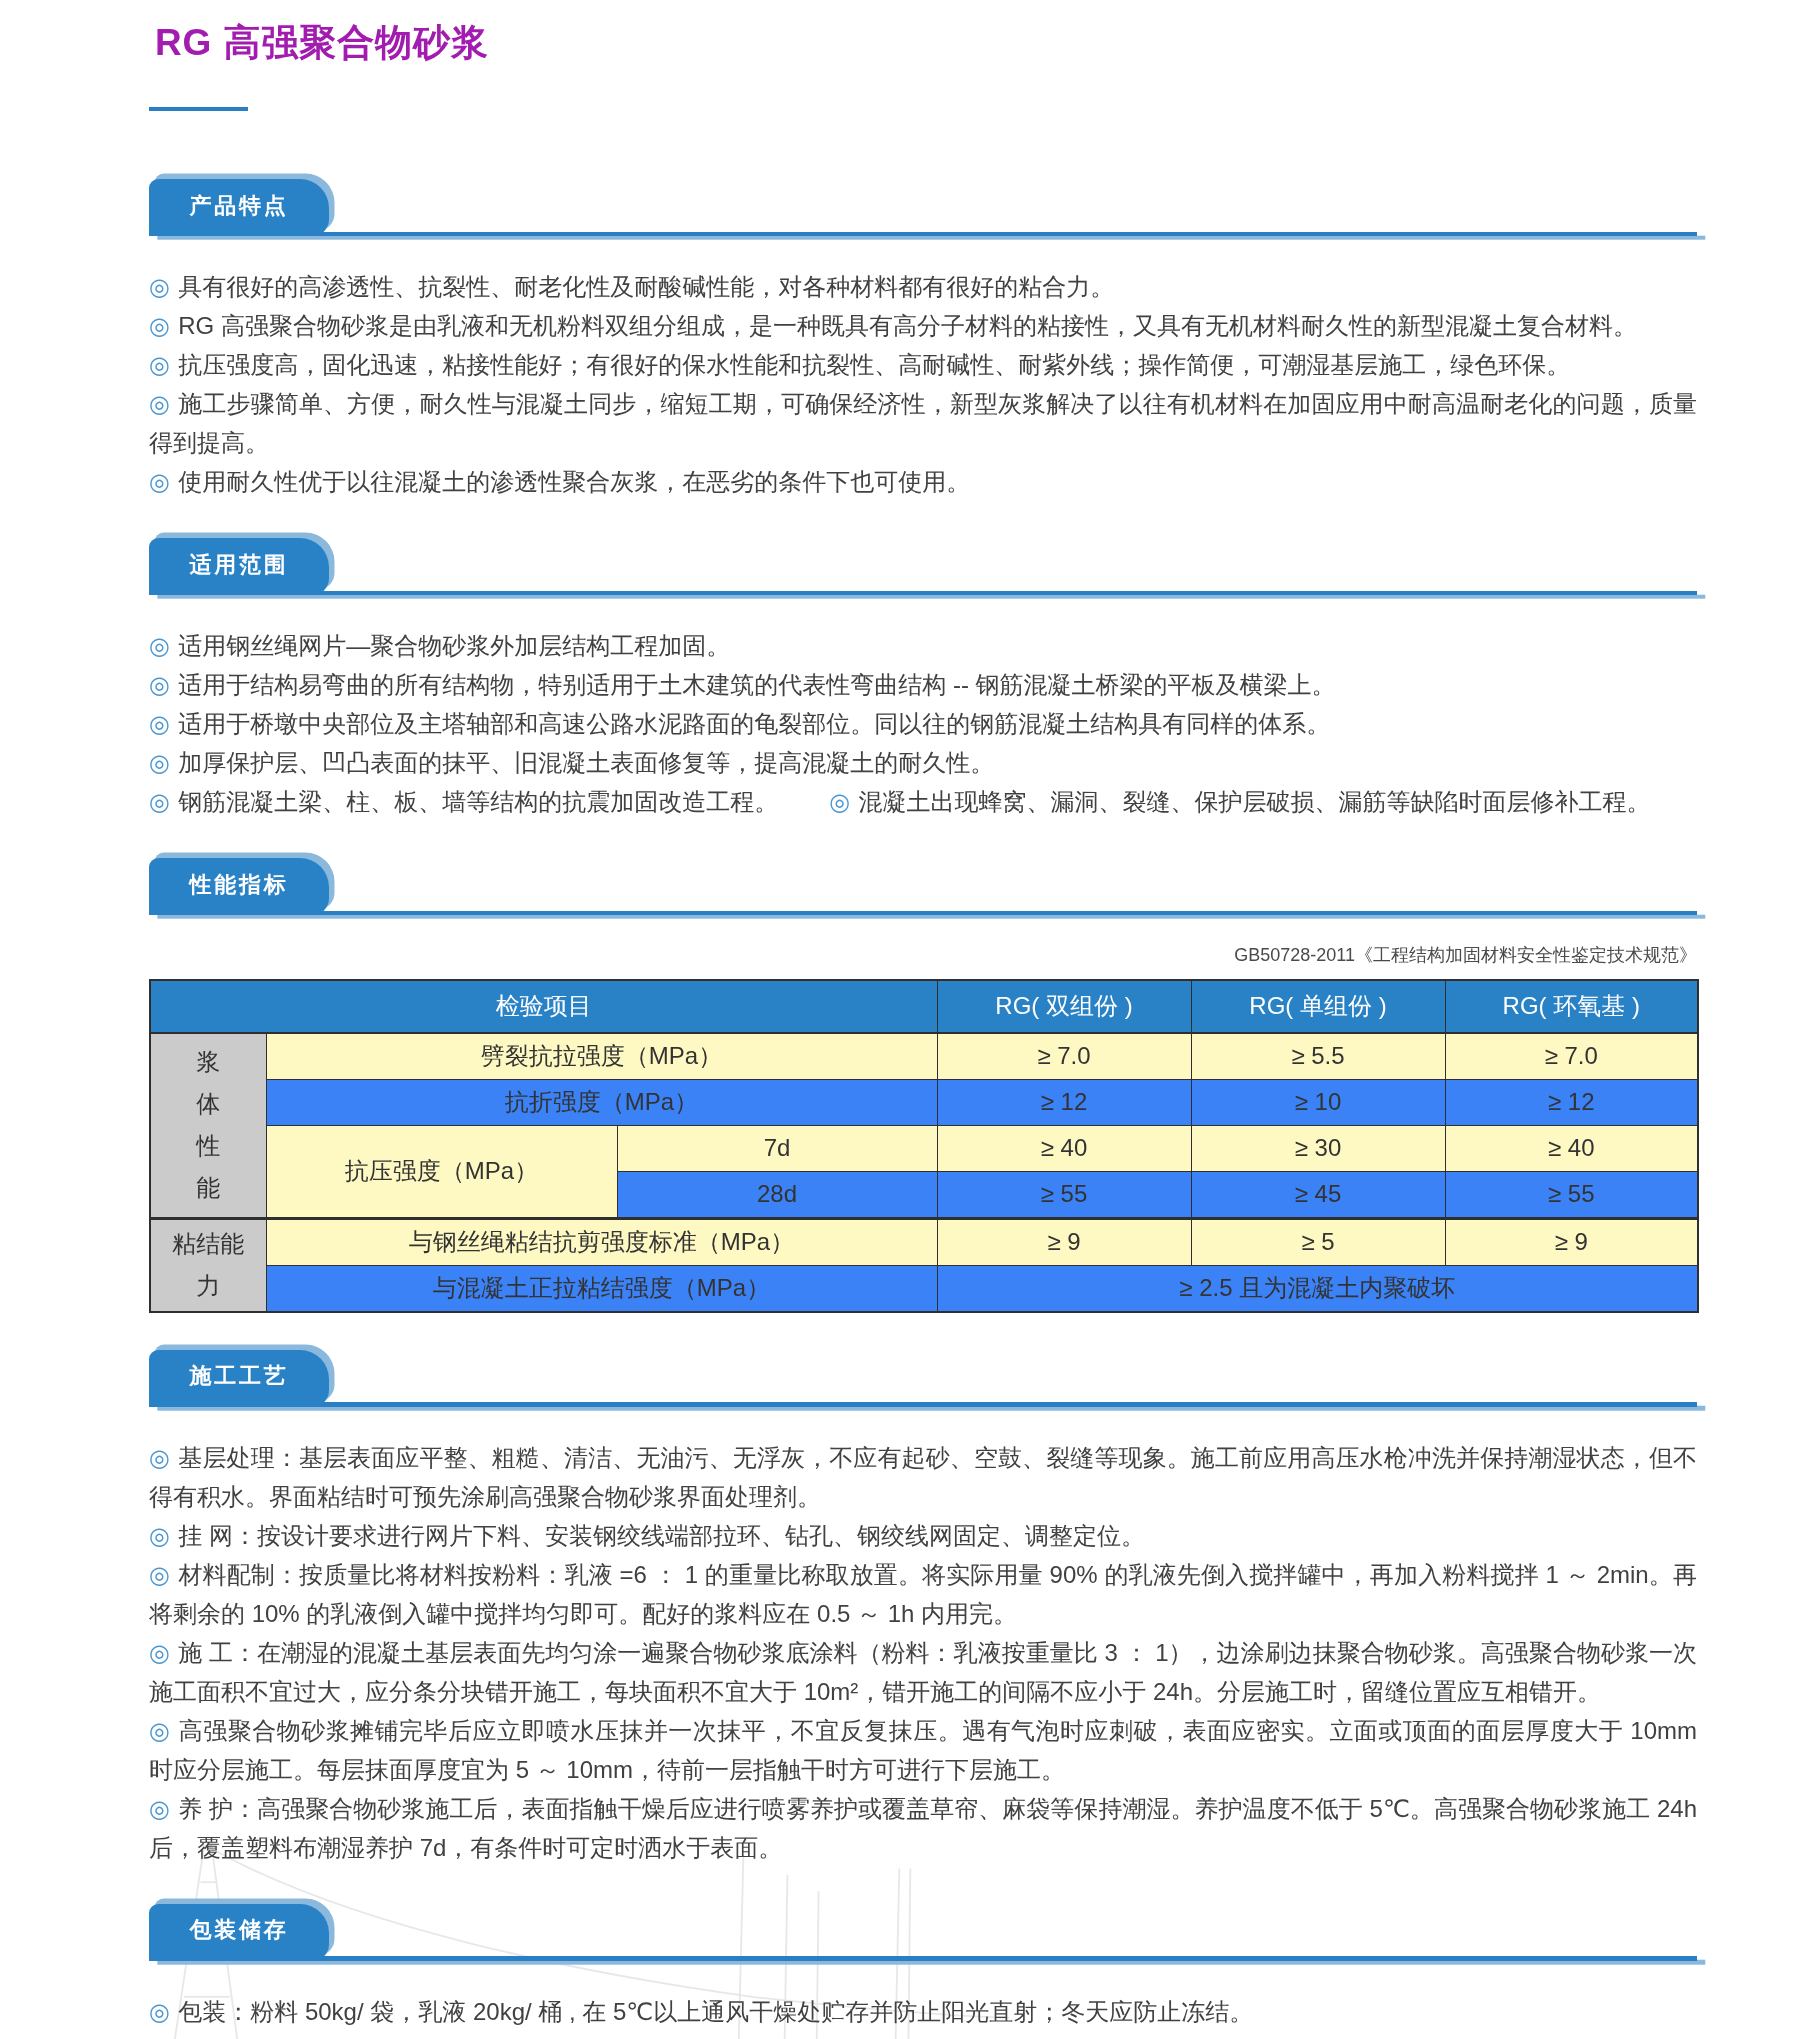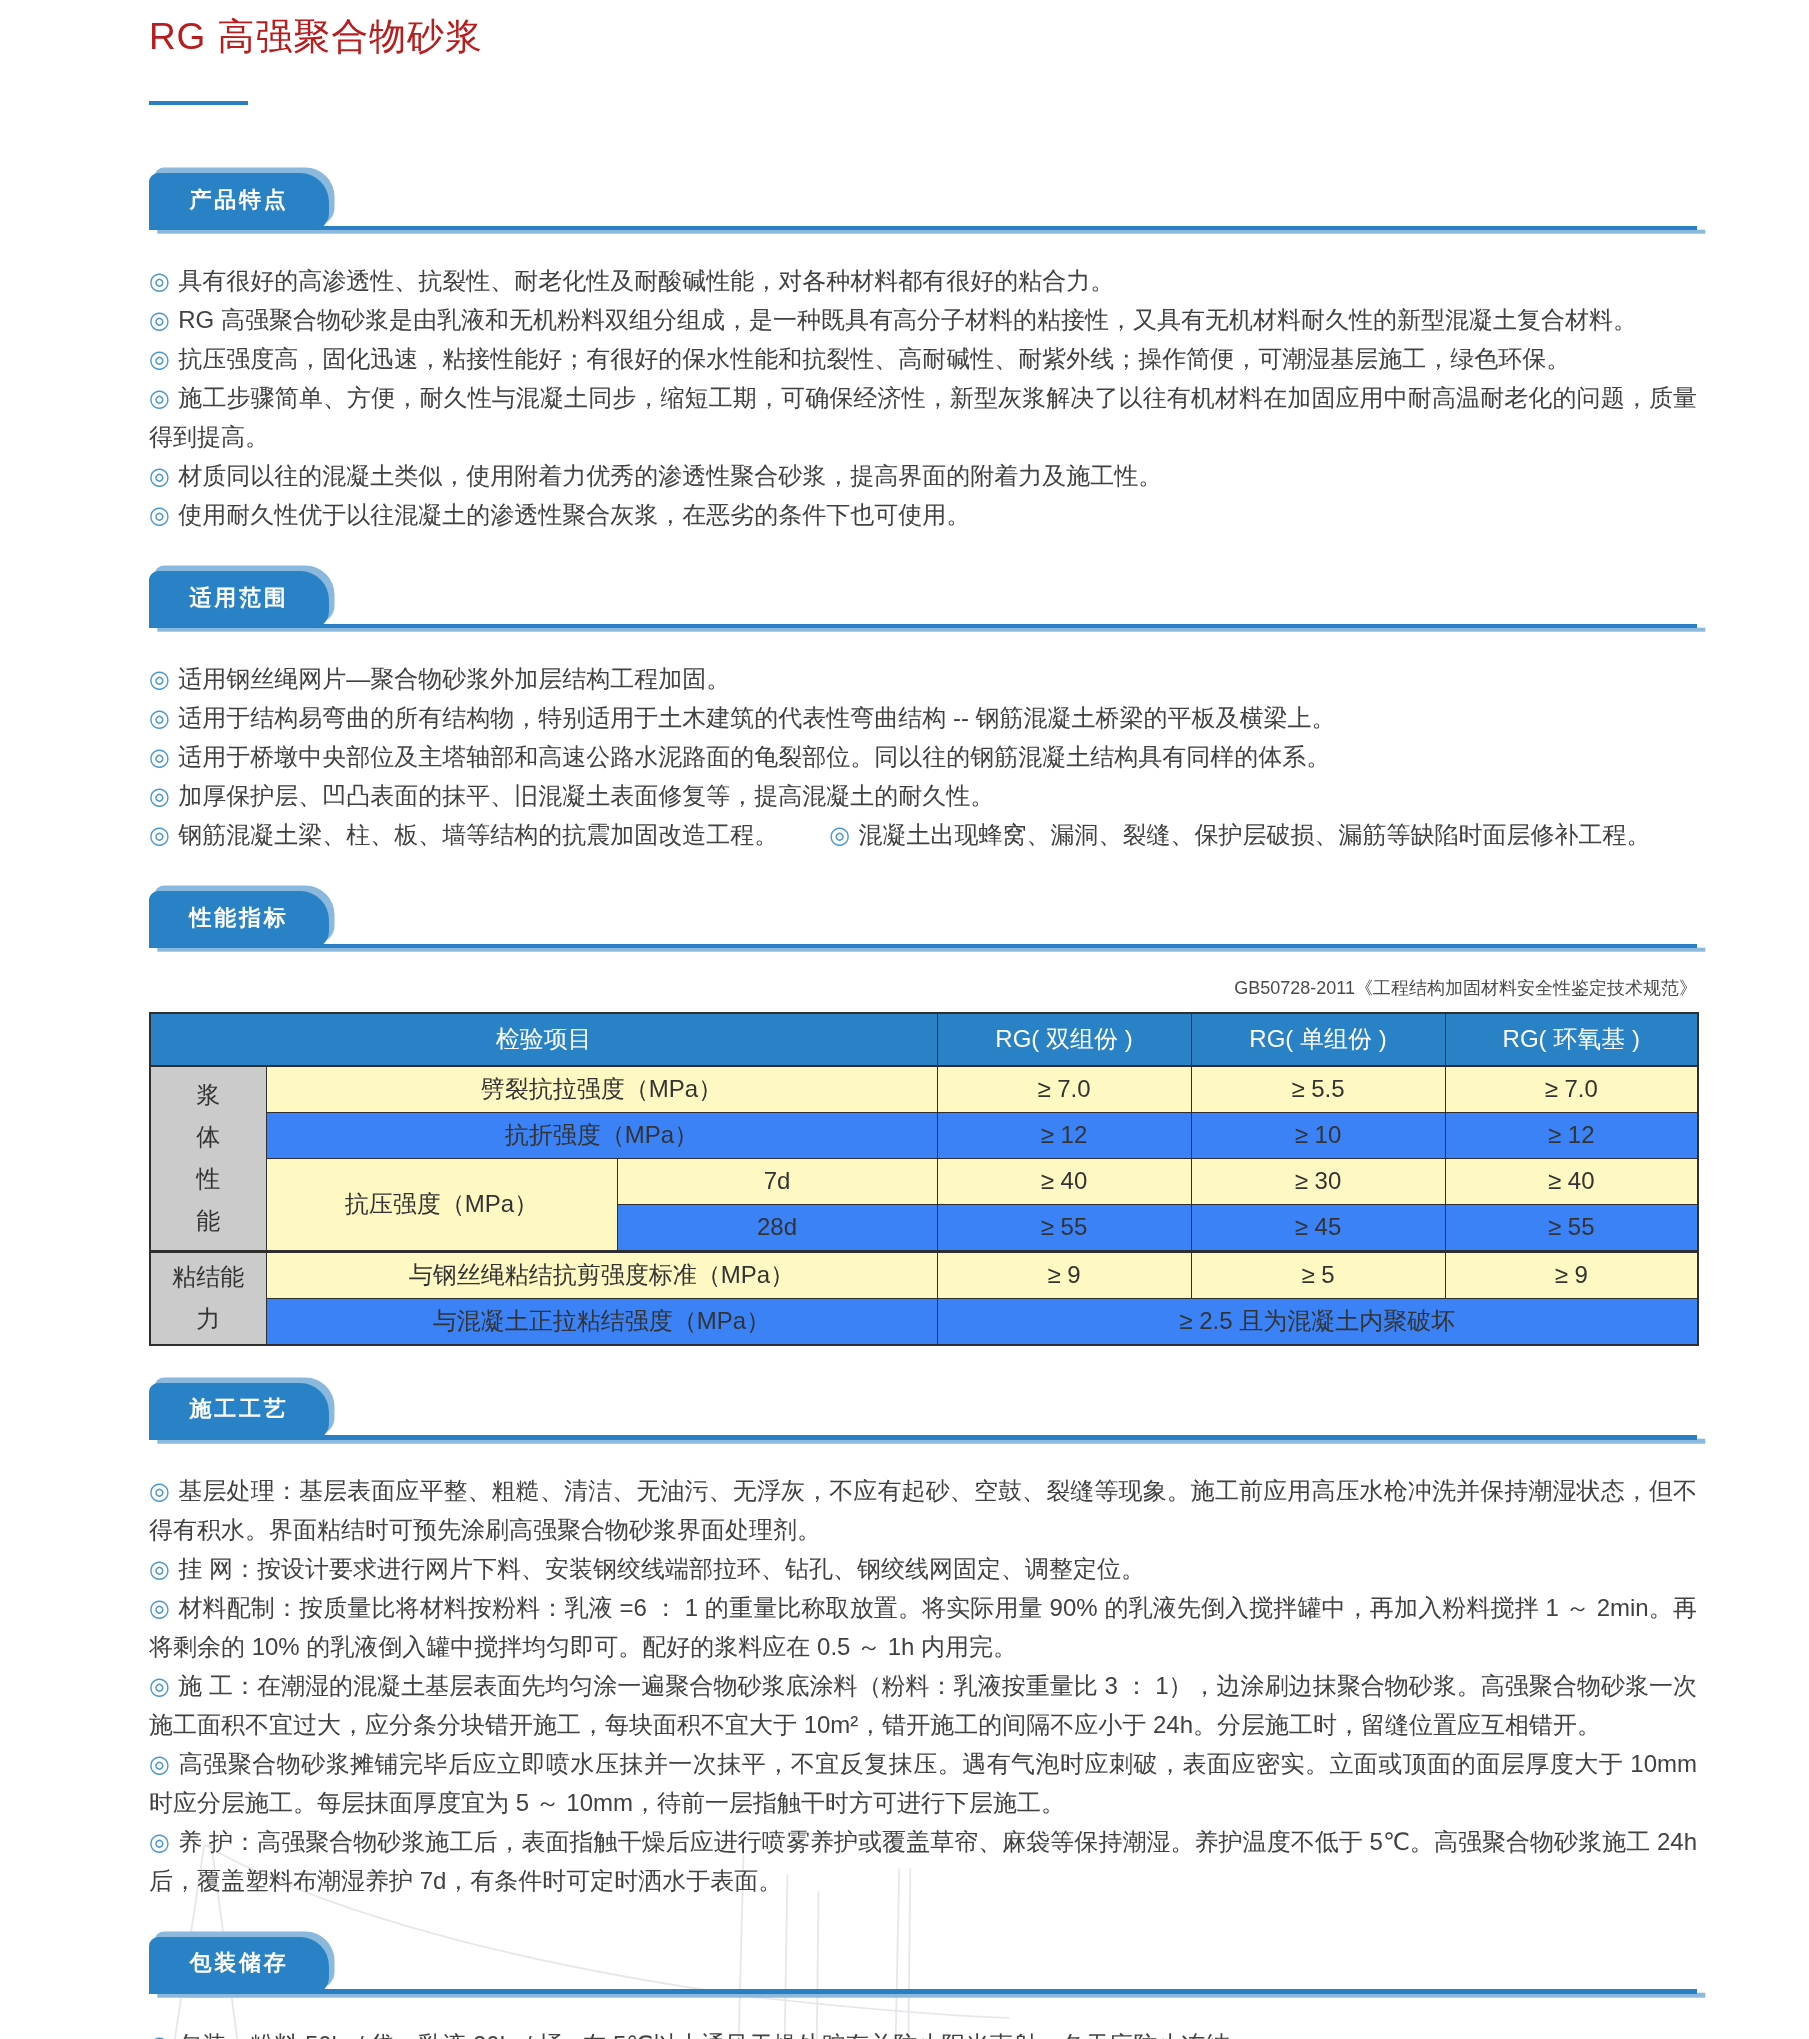--- a/index.html
+++ b/index.html
@@ -3,21 +3,21 @@
 <meta charset="utf-8">
 <style>
   html,body{margin:0;padding:0;}
   body{
     width:1809px;height:2040px;background:#ffffff;position:relative;overflow:hidden;
     font-family:"Liberation Sans","DejaVu Sans",sans-serif;
     -webkit-font-smoothing:antialiased;
   }
   .content{position:relative;padding:14.7px 112px 0 149px;z-index:2;}
   h1.title{
-    margin:0;font-size:37px;line-height:44px;font-weight:400;color:#b91c1c;letter-spacing:0.9px;
+    margin:6px;font-size:37px;line-height:44px;font-weight:700;color:#a21caf;letter-spacing:0.9px;
   }
   .title-rule{width:99px;height:4.6px;background:#2a7fc4;margin-top:42px;}
 
   .sec{margin-top:37px;}
   .sec.first{margin-top:68px;}
   .sec-header{position:relative;height:57px;}
   .sec-rule{
     position:absolute;left:0;right:0;bottom:0;height:4.6px;background:#2a7fc4;
     box-shadow:8.3px 3.7px 0 0 #8bb8dd;
   }
@@ -82,21 +82,20 @@
       <div class="sec-rule"></div>
       <div class="badge">
         <span>产品特点</span>
       </div>
     </div>
     <div class="bullets">
       <p><span class="b">◎</span><span>具有很好的高渗透性、抗裂性、耐老化性及耐酸碱性能，对各种材料都有很好的粘合力。</span></p>
       <p><span class="b">◎</span><span>RG 高强聚合物砂浆是由乳液和无机粉料双组分组成，是一种既具有高分子材料的粘接性，又具有无机材料耐久性的新型混凝土复合材料。</span></p>
       <p><span class="b">◎</span><span>抗压强度高，固化迅速，粘接性能好；有很好的保水性能和抗裂性、高耐碱性、耐紫外线；操作简便，可潮湿基层施工，绿色环保。</span></p>
       <p><span class="b">◎</span><span>施工步骤简单、方便，耐久性与混凝土同步，缩短工期，可确保经济性，新型灰浆解决了以往有机材料在加固应用中耐高温耐老化的问题，质量得到提高。</span></p>
-      <p><span class="b">◎</span><span>材质同以往的混凝土类似，使用附着力优秀的渗透性聚合砂浆，提高界面的附着力及施工性。</span></p>
       <p><span class="b">◎</span><span>使用耐久性优于以往混凝土的渗透性聚合灰浆，在恶劣的条件下也可使用。</span></p>
     </div>
   </section>
 
   <section class="sec">
     <div class="sec-header">
       <div class="sec-rule"></div>
       <div class="badge">
         <span>适用范围</span>
       </div>

